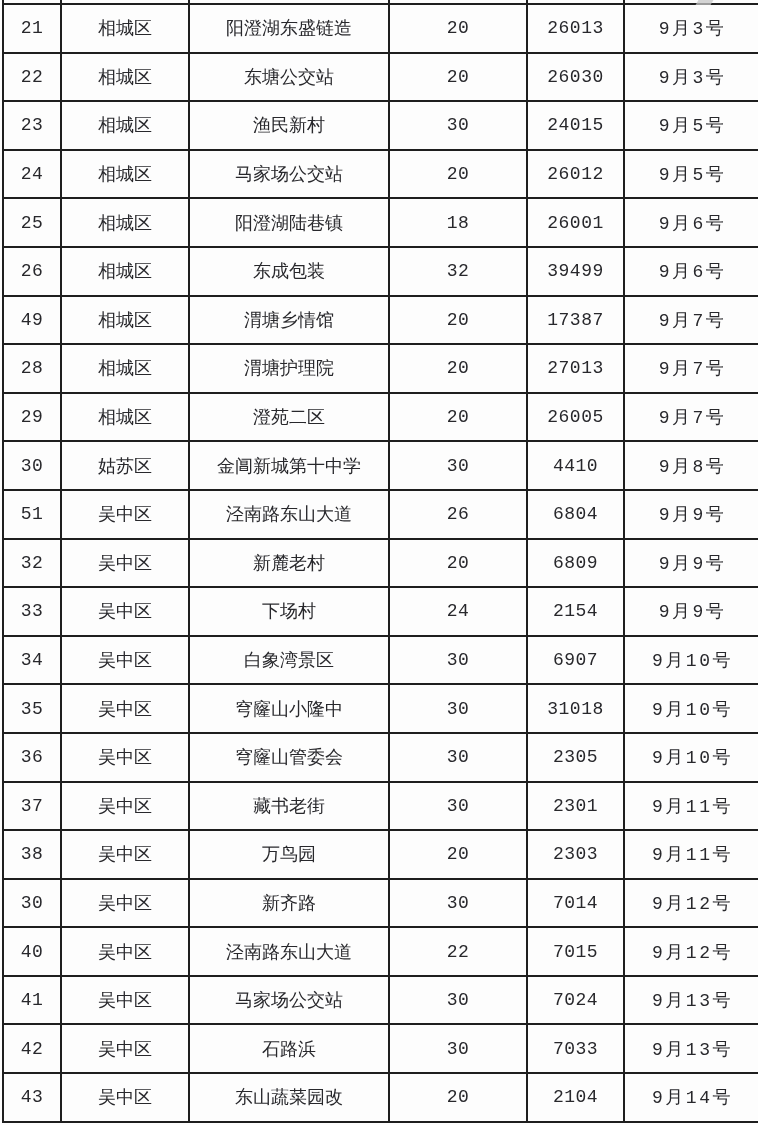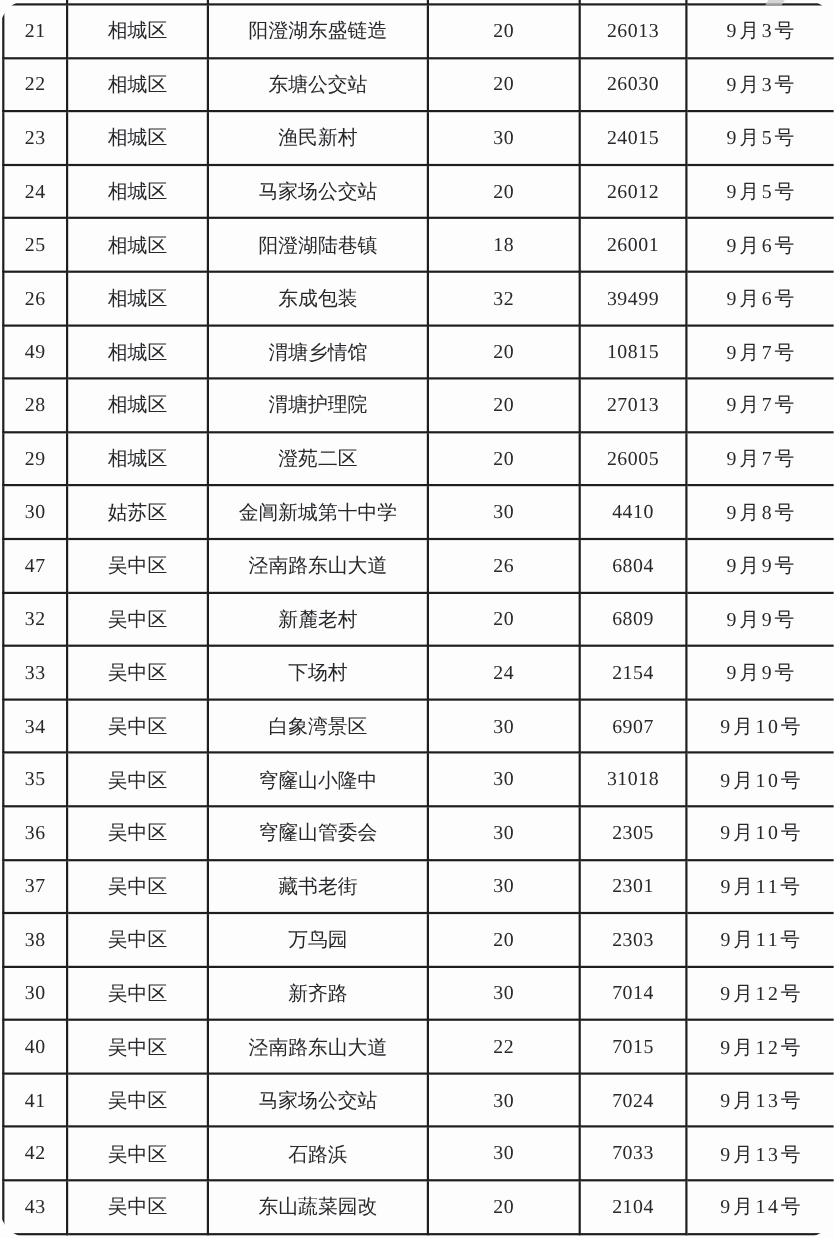--- a/index.html
+++ b/index.html
@@ -6,22 +6,21 @@
     margin: 0;
     padding: 0;
     background: #fdfdfd;
   }
   .page {
     position: relative;
     width: 758px;
     height: 1125px;
     background: #fdfdfd;
     overflow: hidden;
-    font-family: Liberation Serif, serif;
-    border-radius: 26px;
+    font-family: Liberation Mono, monospace;
   }
   table.schedule {
     position: absolute;
     left: 2px;
     top: 0;
     width: 756px;
     border-collapse: collapse;
     table-layout: fixed;
   }
   table.schedule td {
@@ -124,21 +123,21 @@
           <td class="cell-name">东成包装</td>
           <td class="cell-count">32</td>
           <td class="cell-code">39499</td>
           <td class="cell-date">9月6号</td>
         </tr>
         <tr>
           <td class="cell-index">49</td>
           <td class="cell-district">相城区</td>
           <td class="cell-name">渭塘乡情馆</td>
           <td class="cell-count">20</td>
-          <td class="cell-code">10815</td>
+          <td class="cell-code">17387</td>
           <td class="cell-date">9月7号</td>
         </tr>
         <tr>
           <td class="cell-index">28</td>
           <td class="cell-district">相城区</td>
           <td class="cell-name">渭塘护理院</td>
           <td class="cell-count">20</td>
           <td class="cell-code">27013</td>
           <td class="cell-date">9月7号</td>
         </tr>
@@ -152,21 +151,21 @@
         </tr>
         <tr>
           <td class="cell-index">30</td>
           <td class="cell-district">姑苏区</td>
           <td class="cell-name">金阊新城第十中学</td>
           <td class="cell-count">30</td>
           <td class="cell-code">4410</td>
           <td class="cell-date">9月8号</td>
         </tr>
         <tr>
-          <td class="cell-index">47</td>
+          <td class="cell-index">51</td>
           <td class="cell-district">吴中区</td>
           <td class="cell-name">泾南路东山大道</td>
           <td class="cell-count">26</td>
           <td class="cell-code">6804</td>
           <td class="cell-date">9月9号</td>
         </tr>
         <tr>
           <td class="cell-index">32</td>
           <td class="cell-district">吴中区</td>
           <td class="cell-name">新麓老村</td>

